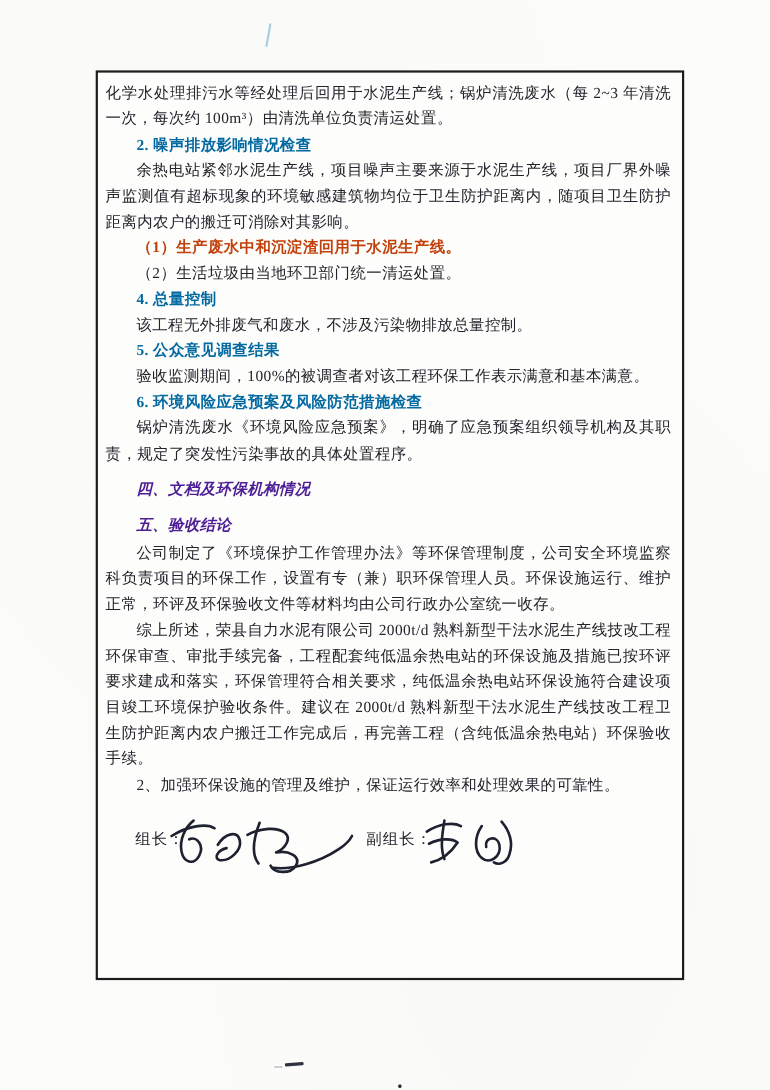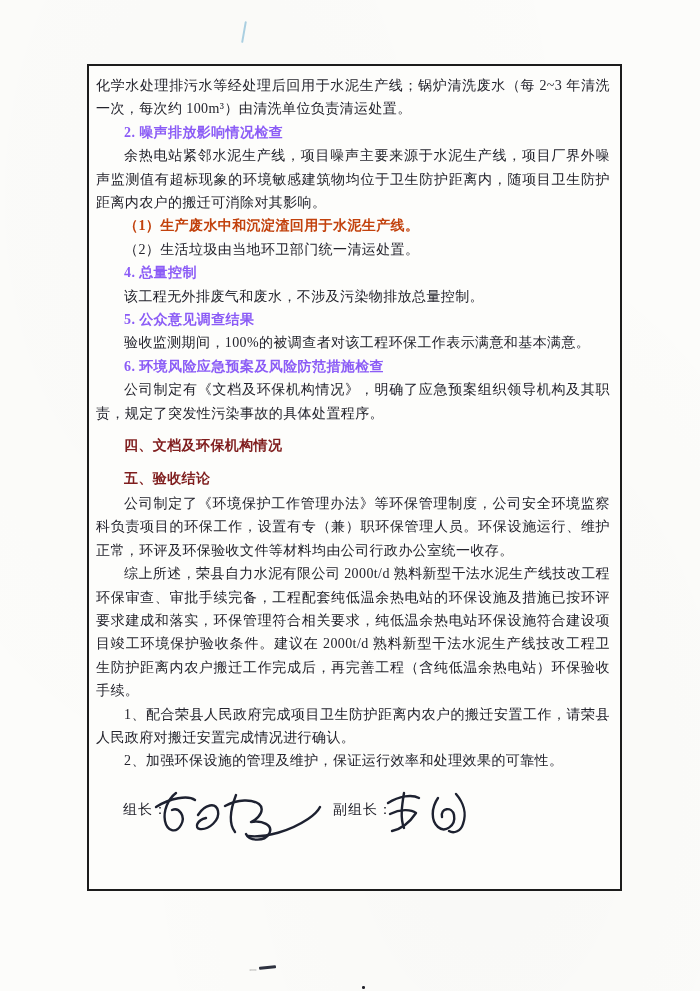--- a/index.html
+++ b/index.html
@@ -32,24 +32,24 @@
   }
   .block{
     font-size:14px;
     line-height:23.4px;
     letter-spacing:.4px;
     text-align:justify;
     color:#23232c;
   }
   .b-body{text-indent:2em;}
   .b-body.flush{text-indent:0;}
-  .b-sub{text-indent:2em;font-weight:700;color:#8b5cf6;}
+  .b-sub{text-indent:2em;font-weight:700;color:#0369a1;}
   .b-item{text-indent:2em;}
   .b-item.bold{font-weight:700;color:#c2410c;}
-  .b-head{text-indent:2em;font-weight:700;color:#7f1d1d;margin-top:9px;}
+  .b-head{text-indent:2em;font-weight:700;color:#4c1d95;margin-top:9px;font-style:italic;}
   .b-head + .b-body{margin-top:2px;}
 
   .sig-row{
     position:relative;
     margin-top:12px;height:58px;
     font-size:14px;
   }
   .sig-label{
     position:absolute;color:#23232c;letter-spacing:1px;margin-left:17px;
   }
@@ -89,26 +89,25 @@
         <div class="block b-body flush">化学水处理排污水等经处理后回用于水泥生产线；锅炉清洗废水（每 2~3 年清洗一次，每次约 100m³）由清洗单位负责清运处置。</div>
         <div class="block b-sub">2. 噪声排放影响情况检查</div>
         <div class="block b-body">余热电站紧邻水泥生产线，项目噪声主要来源于水泥生产线，项目厂界外噪声监测值有超标现象的环境敏感建筑物均位于卫生防护距离内，随项目卫生防护距离内农户的搬迁可消除对其影响。</div>
         <div class="block b-item bold">（1）生产废水中和沉淀渣回用于水泥生产线。</div>
         <div class="block b-item">（2）生活垃圾由当地环卫部门统一清运处置。</div>
         <div class="block b-sub">4. 总量控制</div>
         <div class="block b-body">该工程无外排废气和废水，不涉及污染物排放总量控制。</div>
         <div class="block b-sub">5. 公众意见调查结果</div>
         <div class="block b-body">验收监测期间，100%的被调查者对该工程环保工作表示满意和基本满意。</div>
         <div class="block b-sub">6. 环境风险应急预案及风险防范措施检查</div>
-        <div class="block b-body">公司制定有《文档及环保机构情况》，明确了应急预案组织领导机构及其职责，规定了突发性污染事故的具体处置程序。</div>
+        <div class="block b-body">锅炉清洗废水《环境风险应急预案》，明确了应急预案组织领导机构及其职责，规定了突发性污染事故的具体处置程序。</div>
         <div class="block b-head">四、文档及环保机构情况</div>
         <div class="block b-head">五、验收结论</div>
         <div class="block b-body">公司制定了《环境保护工作管理办法》等环保管理制度，公司安全环境监察科负责项目的环保工作，设置有专（兼）职环保管理人员。环保设施运行、维护正常，环评及环保验收文件等材料均由公司行政办公室统一收存。</div>
         <div class="block b-body">综上所述，荣县自力水泥有限公司 2000t/d 熟料新型干法水泥生产线技改工程环保审查、审批手续完备，工程配套纯低温余热电站的环保设施及措施已按环评要求建成和落实，环保管理符合相关要求，纯低温余热电站环保设施符合建设项目竣工环境保护验收条件。建议在 2000t/d 熟料新型干法水泥生产线技改工程卫生防护距离内农户搬迁工作完成后，再完善工程（含纯低温余热电站）环保验收手续。</div>
-        <div class="block b-body">1、配合荣县人民政府完成项目卫生防护距离内农户的搬迁安置工作，请荣县人民政府对搬迁安置完成情况进行确认。</div>
         <div class="block b-body">2、加强环保设施的管理及维护，保证运行效率和处理效果的可靠性。</div>
       </div>
 
     <div class="sig-row">
       <span class="sig-label leader">组长：</span>
 
       <svg class="sig-svg leader" width="180" height="58" viewBox="0 0 180 58">
         <path d="M28,8 C20,14 15,26 17,36 C19,46 28,49 33,40 C38,31 31,22 24,25"></path>
         <path d="M8,22 C22,13 40,10 47,15"></path>
         <path d="M50,30 C57,19 68,17 70,26 C72,35 61,45 52,44 C46,43 49,35 58,33"></path>

